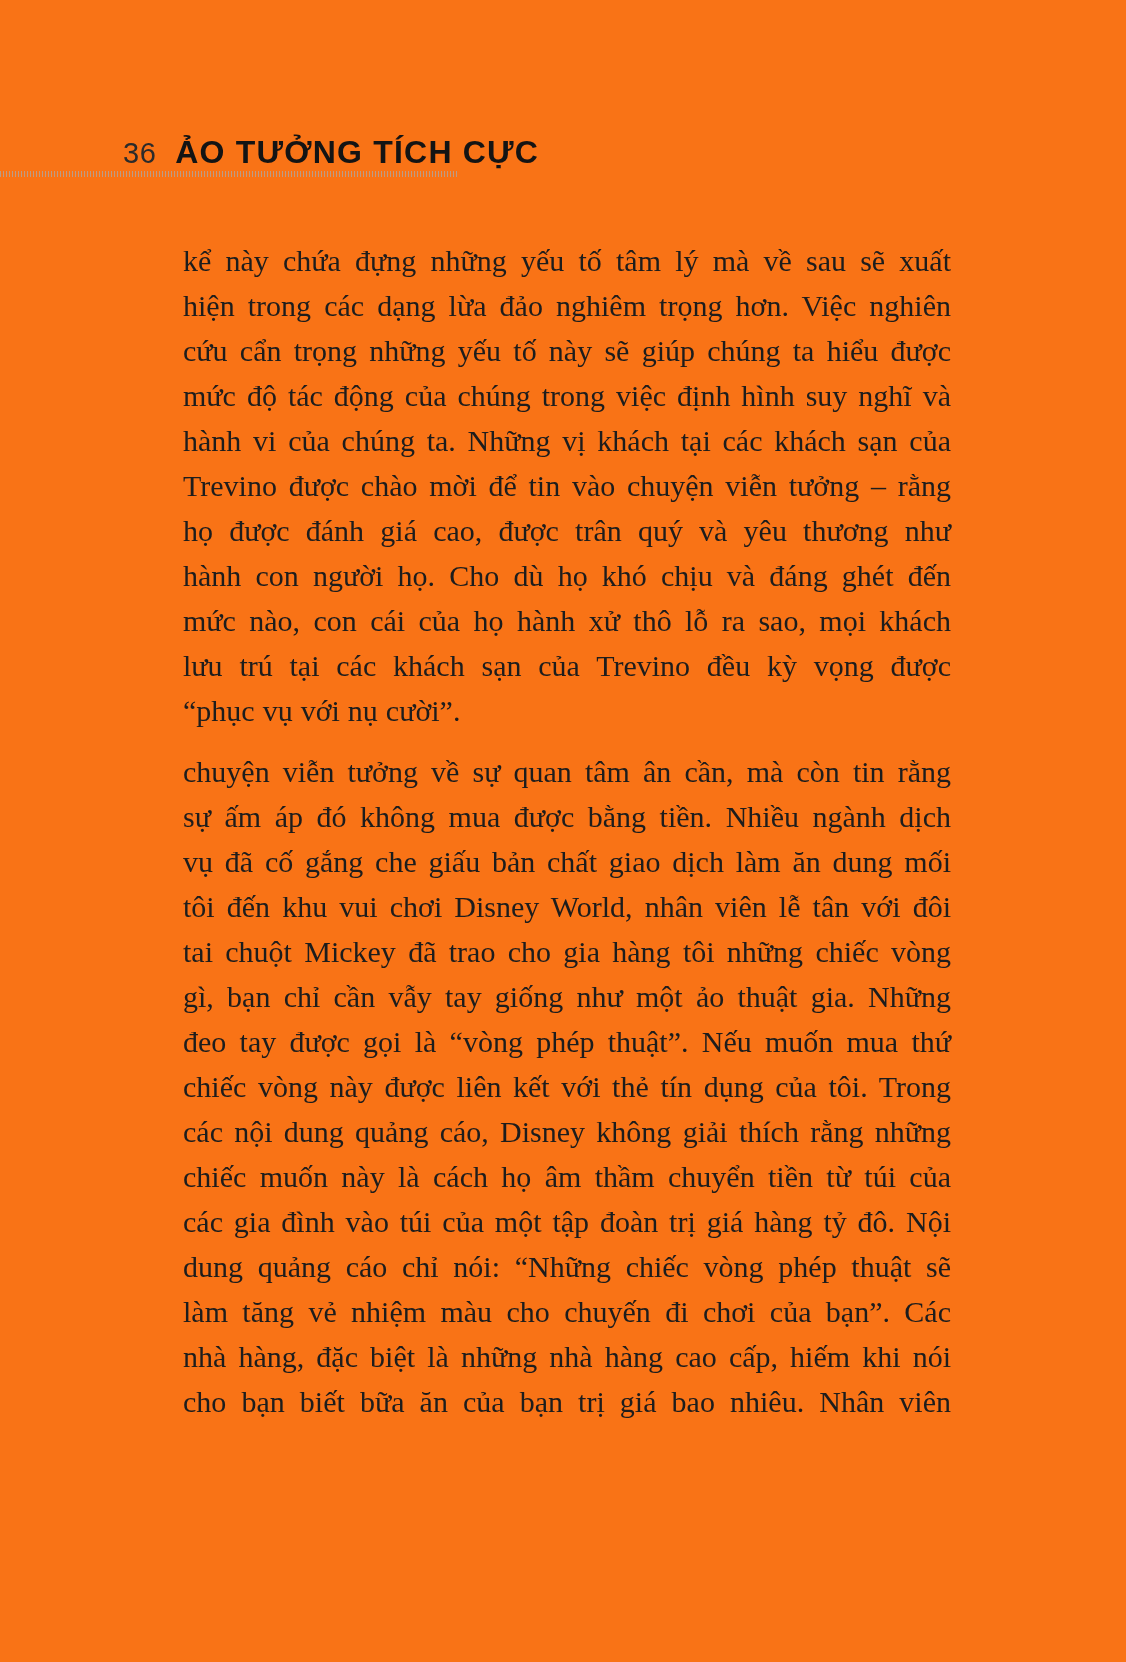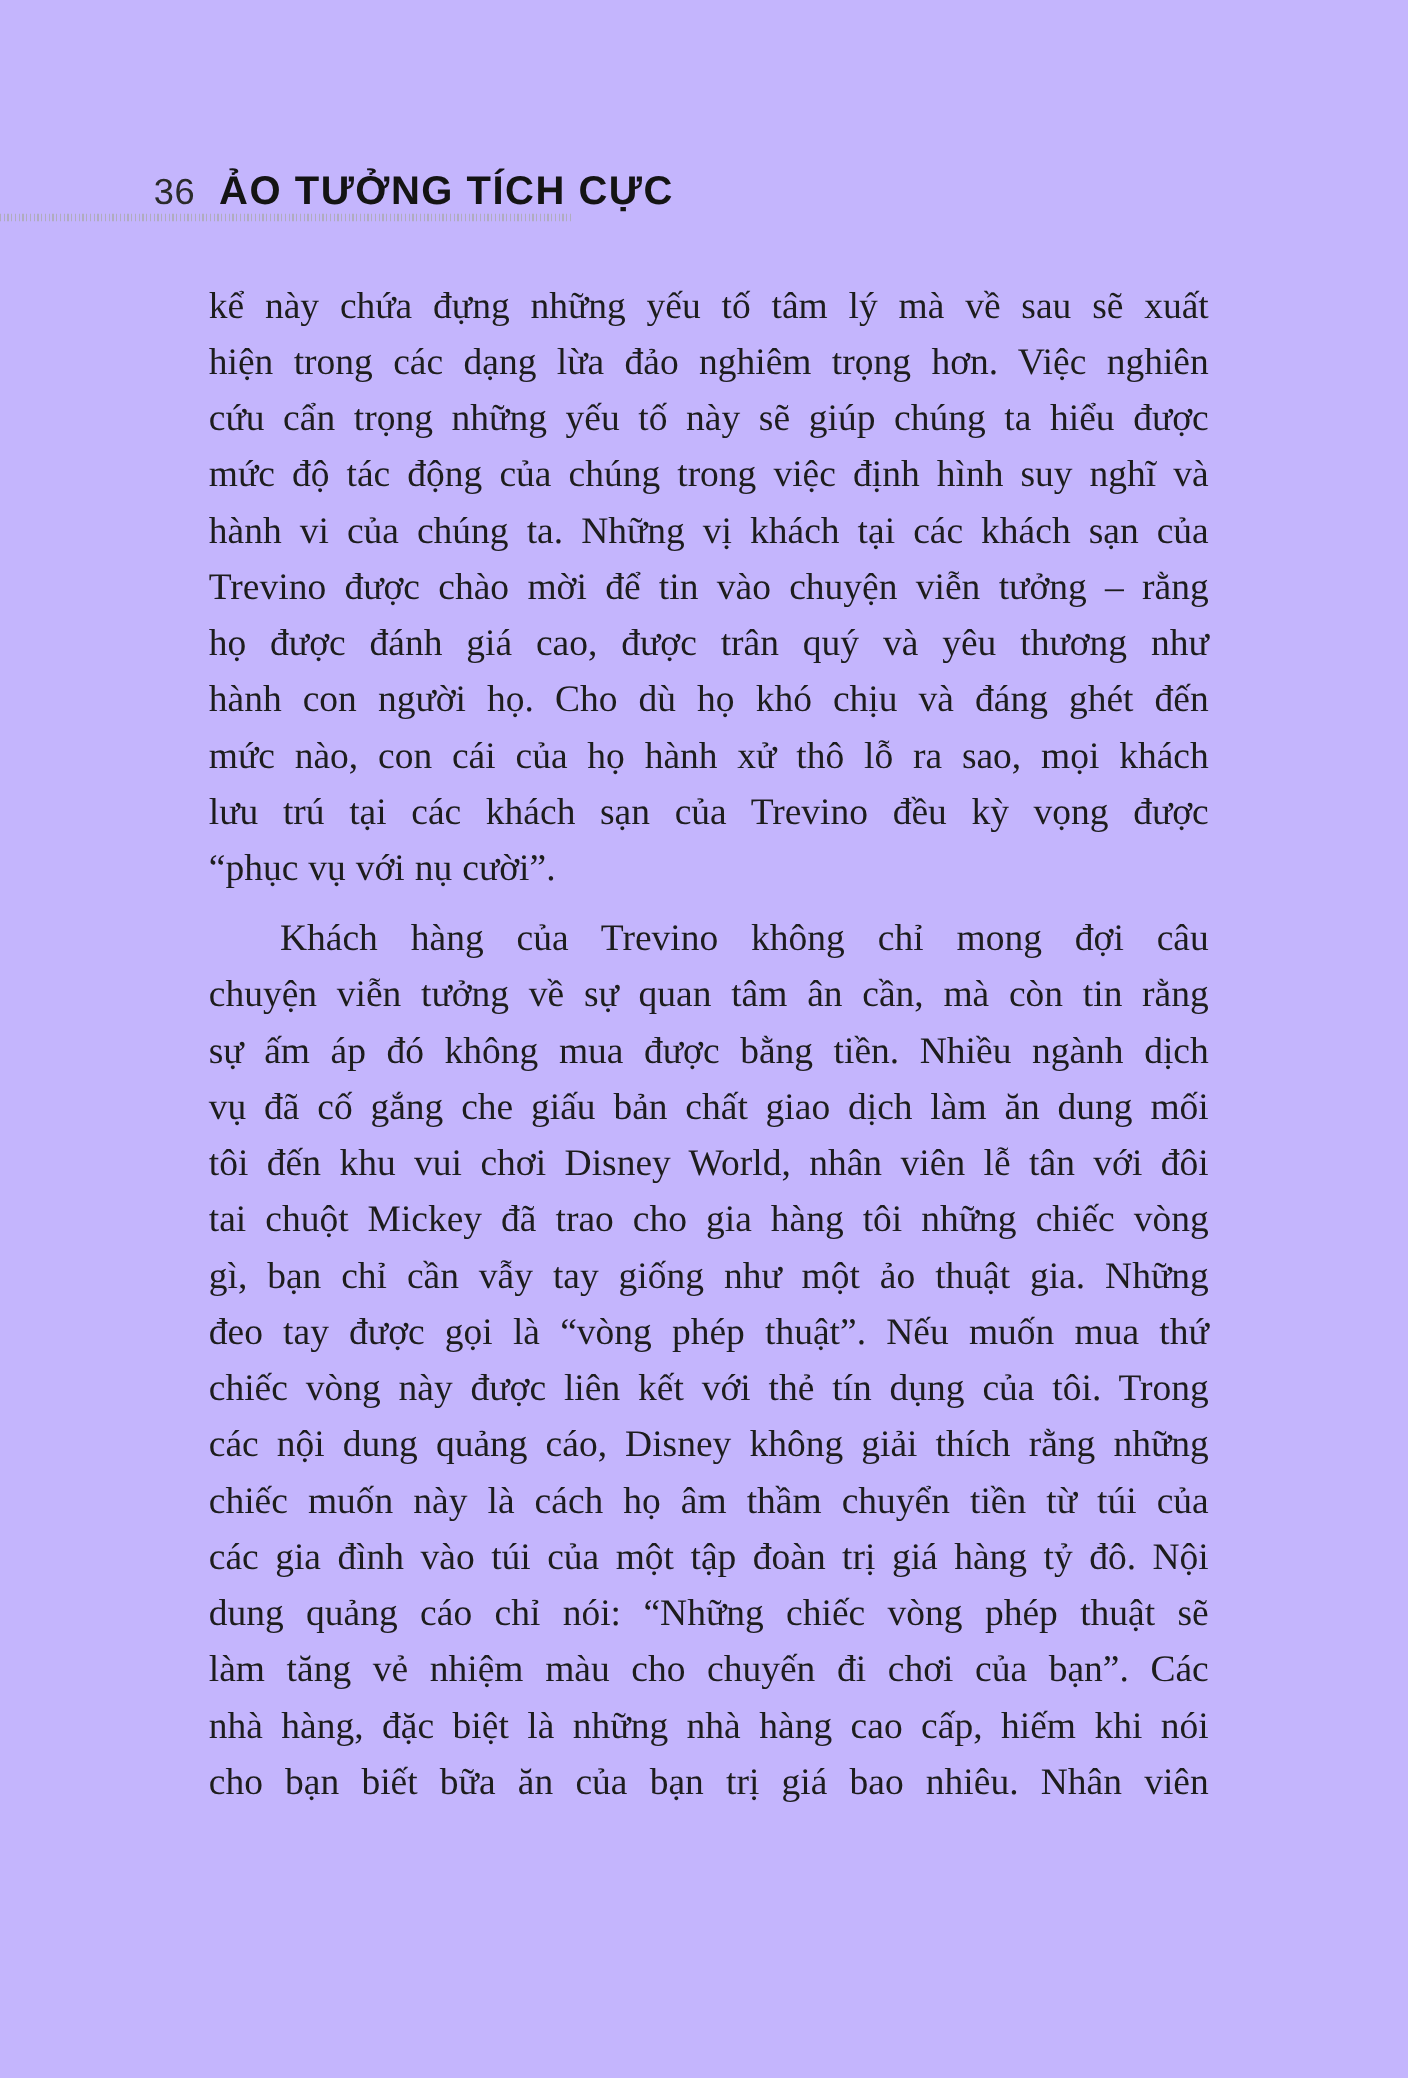--- a/index.html
+++ b/index.html
@@ -4,21 +4,21 @@
 <style>
   html, body {
     margin: 0;
     padding: 0;
     background: #ffffff;
   }
   .page {
     position: relative;
     width: 1126px;
     height: 1662px;
-    background: #c4b5fd;
+    background: #f97316;
     overflow: hidden;
     font-family: "Liberation Serif", serif;
   }
   
   .page-header {
     position: absolute;
     left: 123px;
     top: 134px;
     display: flex;
     align-items: baseline;
@@ -57,21 +57,21 @@
   .text-block {
     position: absolute;
     left: 167px;
     top: 222px;
     width: 800px;
     color: #1d1d1d;
     font-size: 30px;
     line-height: 45px;
     word-spacing: 0.5px;
   }
-  .paragraph { margin: 0; }
+  .paragraph { margin: 16px; }
   .paragraph + .paragraph { margin-top: 11px; }
   .line {
     text-align: justify;
     text-align-last: justify;
     min-height: 45px;
   }
   .line.indent { padding-left: 57px; }
   .line.short-last { text-align-last: left; }
 </style>
 </head>
@@ -93,21 +93,20 @@
         <div class="line">mức độ tác động của chúng trong việc định hình suy nghĩ và</div>
         <div class="line">hành vi của chúng ta. Những vị khách tại các khách sạn của</div>
         <div class="line">Trevino được chào mời để tin vào chuyện viễn tưởng – rằng</div>
         <div class="line">họ được đánh giá cao, được trân quý và yêu thương như</div>
         <div class="line">hành con người họ. Cho dù họ khó chịu và đáng ghét đến</div>
         <div class="line">mức nào, con cái của họ hành xử thô lỗ ra sao, mọi khách</div>
         <div class="line">lưu trú tại các khách sạn của Trevino đều kỳ vọng được</div>
         <div class="line short-last">“phục vụ với nụ cười”.</div>
       </div>
       <div class="paragraph">
-        <div class="line indent">Khách hàng của Trevino không chỉ mong đợi câu</div>
         <div class="line">chuyện viễn tưởng về sự quan tâm ân cần, mà còn tin rằng</div>
         <div class="line">sự ấm áp đó không mua được bằng tiền. Nhiều ngành dịch</div>
         <div class="line">vụ đã cố gắng che giấu bản chất giao dịch làm ăn dung mối</div>
         <div class="line">tôi đến khu vui chơi Disney World, nhân viên lễ tân với đôi</div>
         <div class="line">tai chuột Mickey đã trao cho gia hàng tôi những chiếc vòng</div>
         <div class="line">gì, bạn chỉ cần vẫy tay giống như một ảo thuật gia. Những</div>
         <div class="line">đeo tay được gọi là “vòng phép thuật”. Nếu muốn mua thứ</div>
         <div class="line">chiếc vòng này được liên kết với thẻ tín dụng của tôi. Trong</div>
         <div class="line">các nội dung quảng cáo, Disney không giải thích rằng những</div>
         <div class="line">chiếc muốn này là cách họ âm thầm chuyển tiền từ túi của</div>

